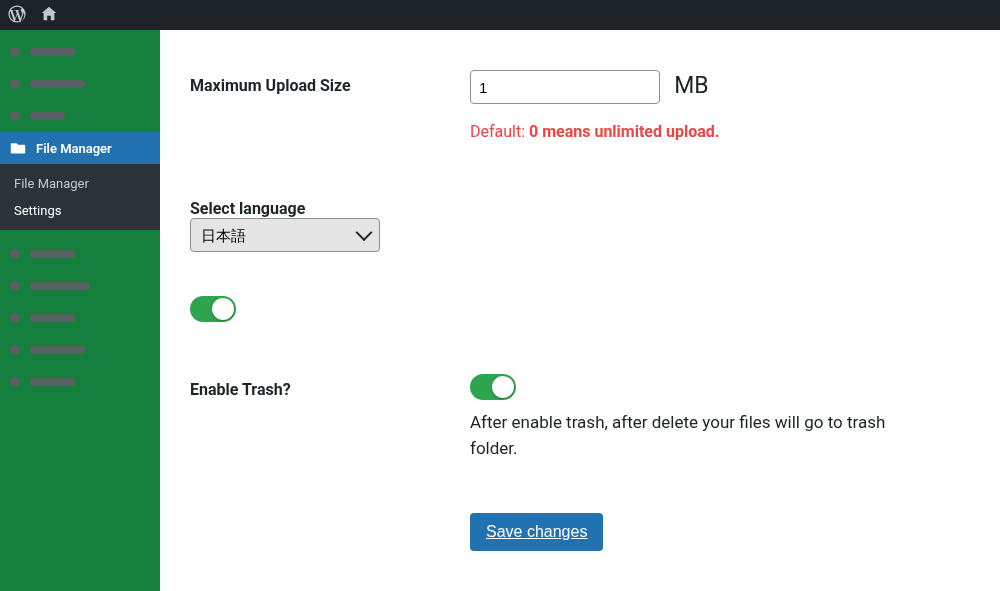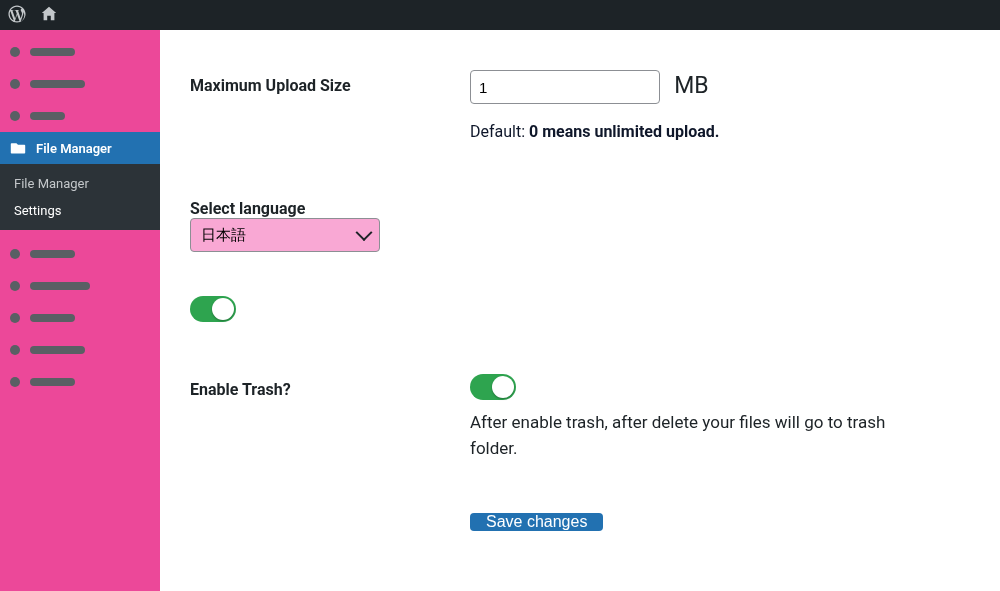--- a/index.html
+++ b/index.html
@@ -27,21 +27,21 @@
     gap: 14px;
     color: #c3c7ca;
   }
   .adminbar svg { width: 18px; height: 18px; fill: #c3c7ca; }
 
   
   .sidebar {
     position: absolute;
     top: 30px; left: 0; bottom: 0;
     width: 160px;
-    background: #ec4899;
+    background: #15803d;
     color: #c3c7ca;
     padding-top: 6px;
   }
   .menu-item {
     display: flex;
     align-items: center;
     height: 32px;
     padding: 0 10px;
     gap: 10px;
     position: relative;
@@ -124,38 +124,37 @@
     border: 1px solid #8c8f94;
     border-radius: 4px;
     padding: 0 8px;
     font-size: 15px;
     outline: none;
   }
   .unit { margin-left: 10px; font-size: 23px; }
   .help {
     margin-top: 18px;
     font-size: 16px;
-    color: #0f172a;
+    color: #ef4444;
   }
   .select-wrap {
     position: relative;
     width: 190px;
   }
   .select-input {
     width: 100%;
     height: 34px;
     border: 1px solid #8c8f94;
     border-radius: 4px;
     padding: 0 30px 0 10px;
     font-size: 15px;
-    background: #f9a8d4;
+    background: #e5e5e5;
     appearance: none;
     -webkit-appearance: none;
     outline: none;
-    font-family: Liberation Serif, serif;
   }
   .select-wrap::after {
     content: "";
     position: absolute;
     right: 10px; top: 50%;
     width: 10px; height: 10px;
     transform: translateY(-70%) rotate(45deg);
     border-right: 2px solid #1d2327;
     border-bottom: 2px solid #1d2327;
     pointer-events: none;
@@ -183,23 +182,24 @@
     line-height: 1.5;
     color: #1d2327;
   }
 
   .save-btn {
     display: inline-block;
     background: #2271b1;
     color: #ffffff;
     border: none;
     border-radius: 4px;
-    padding: 0 16px;
+    padding: 10px 16px;
     font-size: 16px;
     cursor: pointer;
+    text-decoration: underline;
   }
 
   .icon-folder { width: 16px; height: 14px; fill: #ffffff; }
 </style>
 </head>
 <body>
 
 <div class="adminbar">
   <span>
     <svg viewBox="0 0 20 20">

